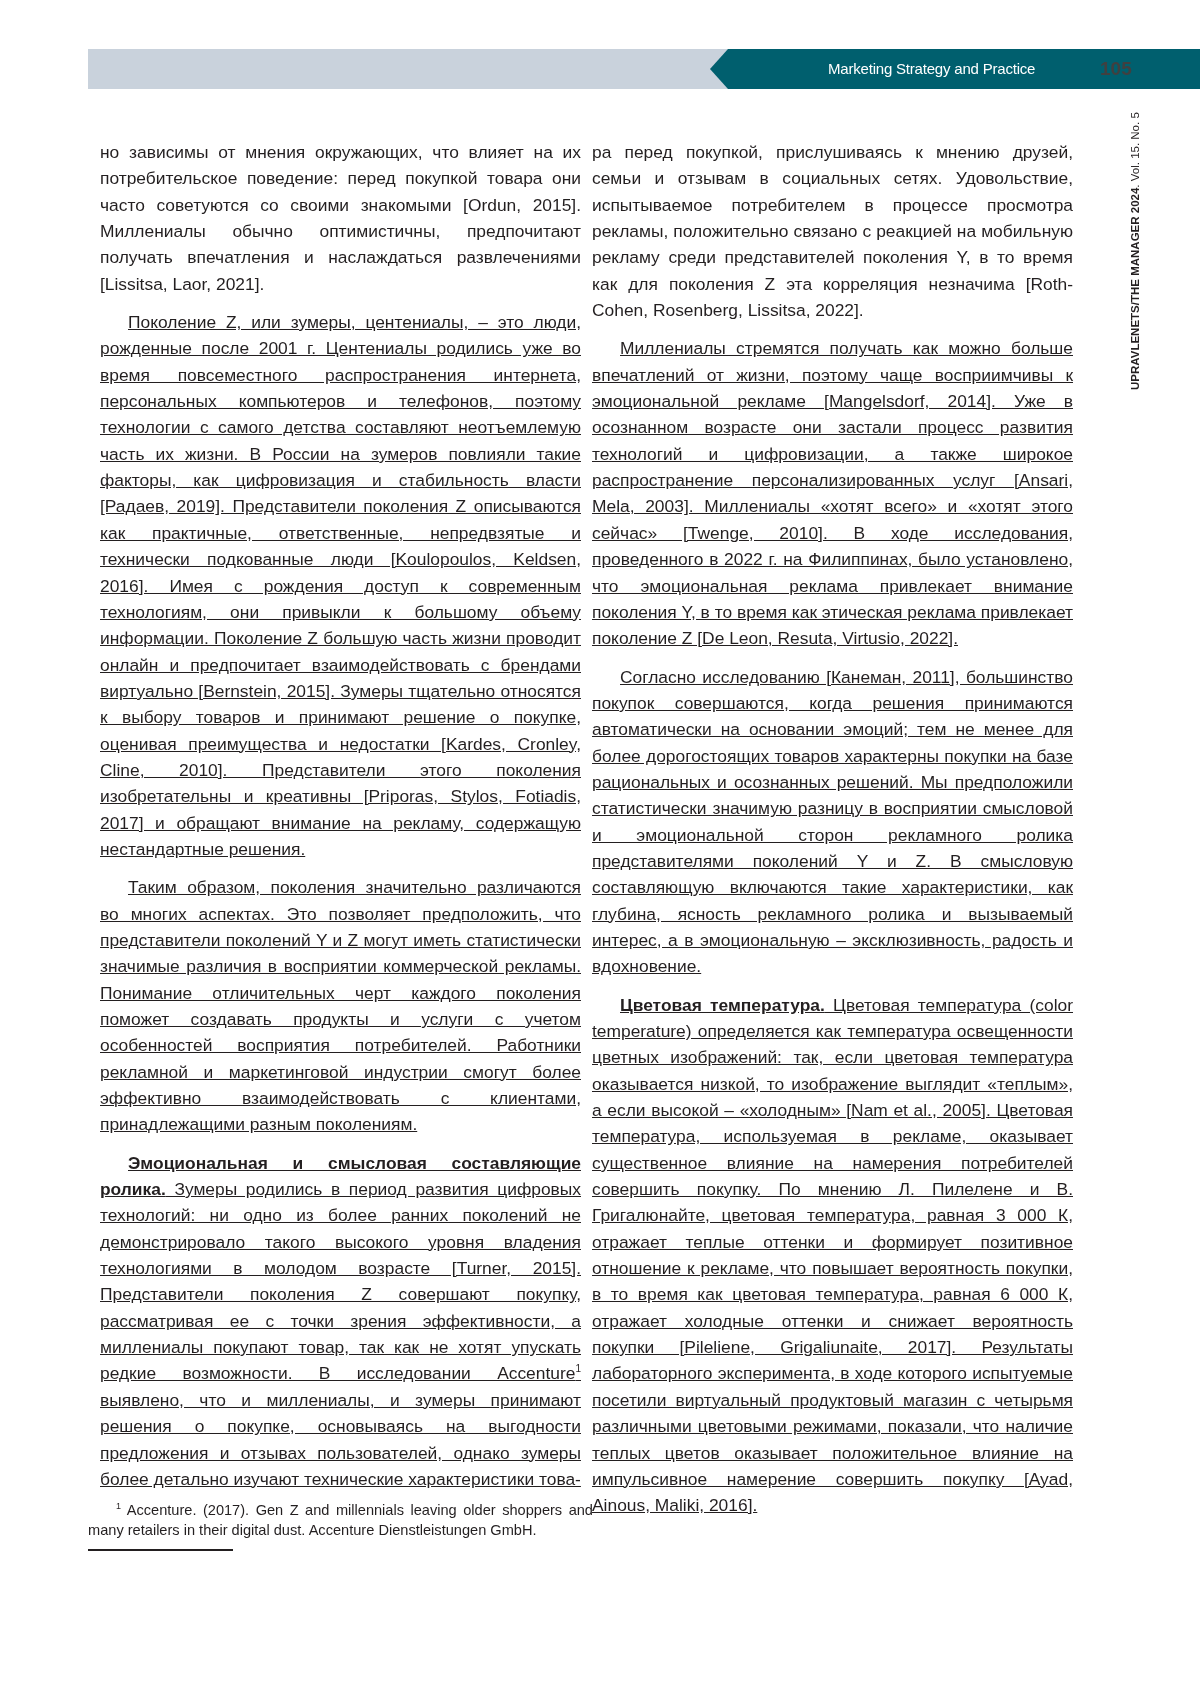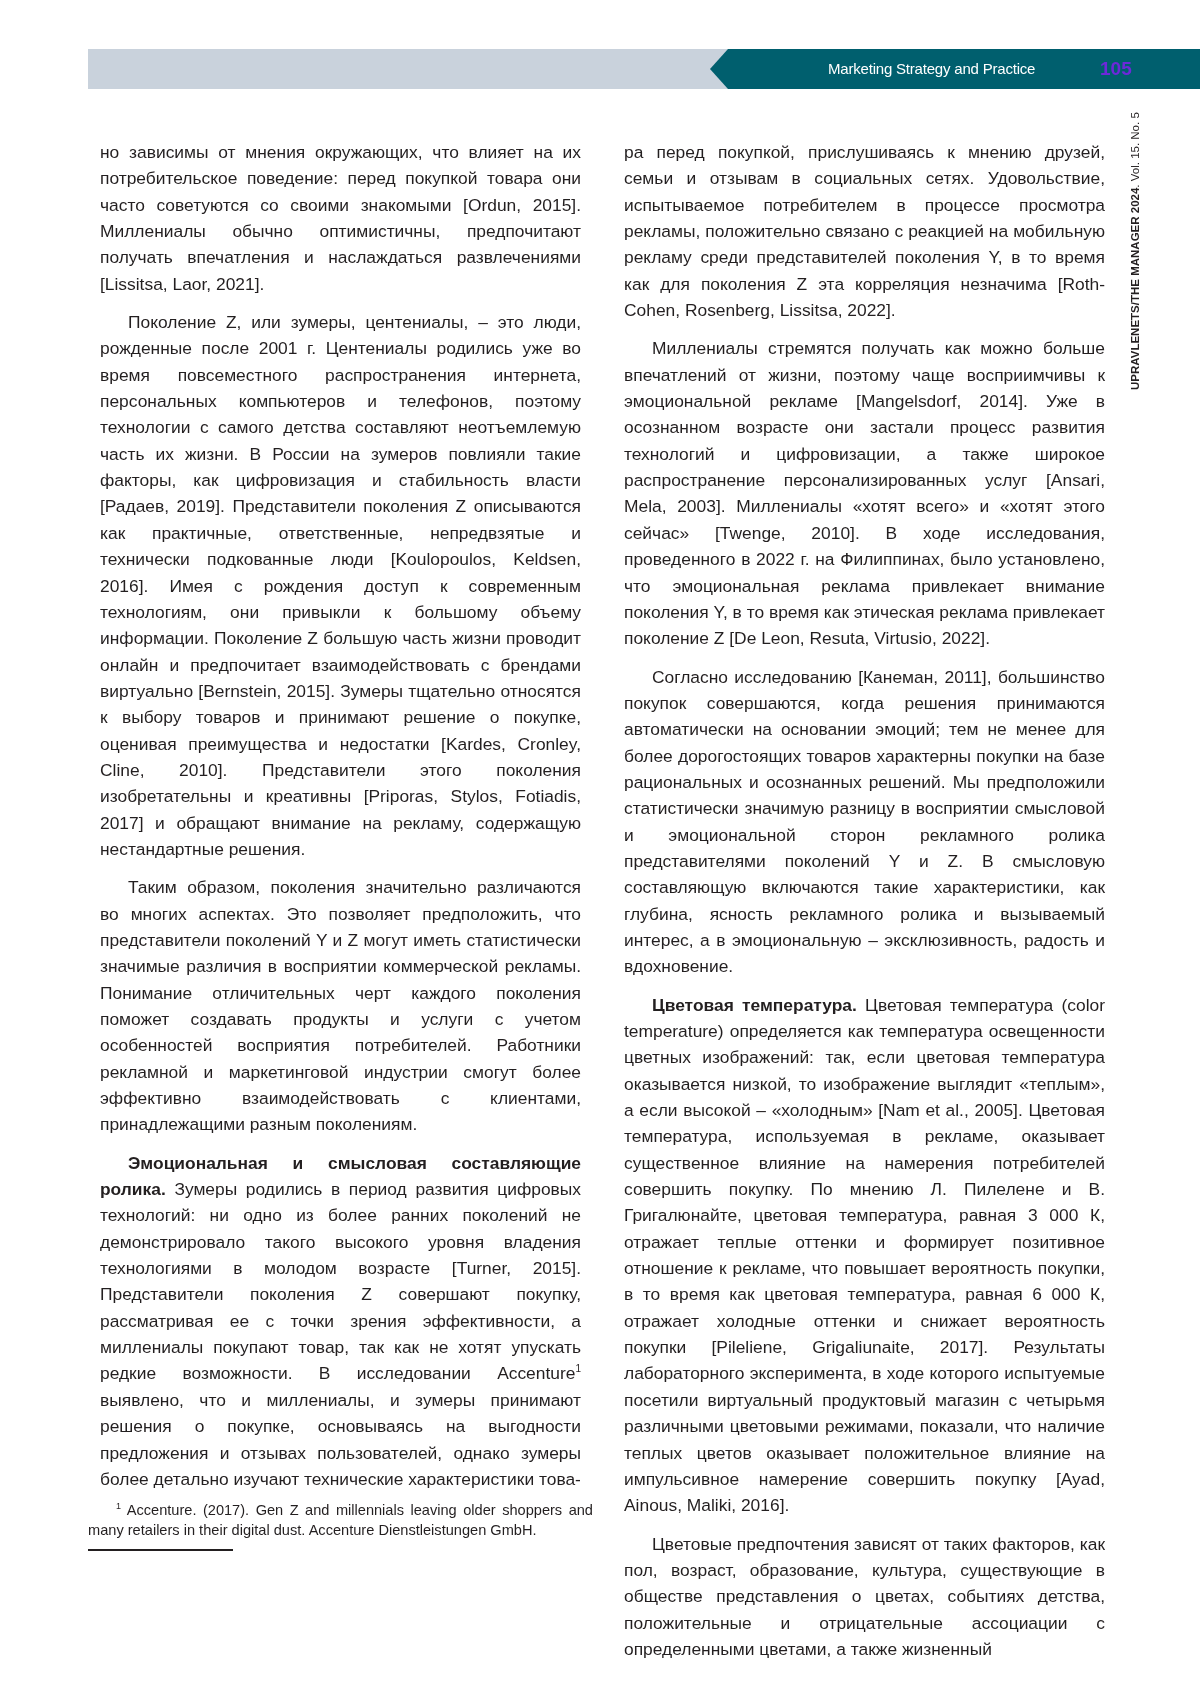--- a/index.html
+++ b/index.html
@@ -5,32 +5,32 @@
   html, body { margin: 0; padding: 0; background: #ffffff; }
   body { width: 1200px; height: 1697px; position: relative; overflow: hidden;
          font-family: "Liberation Sans", "DejaVu Sans", sans-serif; color: #231f20; }
 
   .header-bar { position: absolute; left: 88px; top: 49px; width: 1112px; height: 40px; background: #c9d2dc; }
   .header-tab { position: absolute; left: 710px; top: 49px; width: 490px; height: 40px; background: #005f6e;
                 clip-path: polygon(18px 0, 100% 0, 100% 100%, 18px 100%, 0 50%); }
   .header-section { position: absolute; left: 828px; top: 49px; height: 27px; line-height: 40px;
                     color: #ffffff; font-size: 15px; letter-spacing: -0.2px; }
   .header-page { position: absolute; left: 1100px; top: 49px; height: 26px; line-height: 40px;
-                 color: #6d28d9; font-size: 19px; font-weight: bold; }
+                 color: #404040; font-size: 19px; font-weight: bold; }
 
   .side-label { position: absolute; left: 1129px; top: 390px; transform-origin: 0 0; transform: rotate(-90deg);
                 white-space: nowrap; font-size: 11.5px; color: #231f20; }
   .side-label b { font-weight: bold; }
 
   .col { position: absolute; top: 127px; width: 505px; font-size: 17.4px; line-height: 26.35px;
          text-align: justify; hyphens: manual; }
   .col-left { left: 88px; }
-  .col-right { left: 612px; }
+  .col-right { left: 580px; }
   .col p { margin: 12px; }
-  .col p.indent { text-indent: 28px; }
+  .col p.indent { text-indent: 28px; text-decoration: underline; }
   .col b { font-weight: bold; }
   sup { font-size: 10px; line-height: 0; vertical-align: super; }
 
   .fn-rule { position: absolute; left: 88px; top: 1549px; width: 145px; height: 2px; background: #231f20; }
   .footnote { position: absolute; left: 88px; top: 1500px; width: 505px; font-size: 14.6px; line-height: 20px;
               text-align: justify; text-indent: 28px; }
   .footnote sup { font-size: 9px; }
 </style>
 </head>
 <body>
@@ -50,14 +50,13 @@
 </div>
 
 <div class="fn-rule"></div>
 <div class="footnote"><sup>1</sup><span> Accenture. (2017). Gen Z and millennials leaving older shoppers and many retailers in their digital dust. Accenture Dienstleistungen GmbH.</span></div>
 
 <div class="col col-right">
   <p>ра перед покупкой, прислушиваясь к мнению друзей, семьи и отзывам в социальных сетях. Удовольствие, испытываемое потребителем в процессе просмотра рекламы, положительно связано с реакцией на мобильную рекламу среди представителей поколения Y, в то время как для поколения Z эта корреляция незначима [Roth-Cohen, Rosenberg, Lissitsa, 2022].</p>
   <p class="indent">Миллениалы стремятся получать как можно больше впечатлений от жизни, поэтому чаще восприимчивы к эмоциональной рекламе [Mangelsdorf, 2014]. Уже в осознанном возрасте они застали процесс развития технологий и цифровизации, а также широкое распространение персонализированных услуг [Ansari, Mela, 2003]. Миллениалы «хотят всего» и «хотят этого сейчас» [Twenge, 2010]. В ходе исследования, проведенного в 2022 г. на Филиппинах, было установлено, что эмоциональная реклама привлекает внимание поколения Y, в то время как этическая реклама привлекает поколение Z [De Leon, Resuta, Virtusio, 2022].</p>
   <p class="indent">Согласно исследованию [Канеман, 2011], большинство покупок совершаются, когда решения принимаются автоматически на основании эмоций; тем не менее для более дорогостоящих товаров характерны покупки на базе рациональных и осознанных решений. Мы предположили статистически значимую разницу в восприятии смысловой и эмоциональной сторон рекламного ролика представителями поколений Y и Z. В смысловую составляющую включаются такие характеристики, как глубина, ясность рекламного ролика и вызываемый интерес, а в эмоциональную – эксклюзивность, радость и вдохновение.</p>
   <p class="indent"><b>Цветовая температура.</b><span> Цветовая температура (color temperature) определяется как температура освещенности цветных изображений: так, если цветовая температура оказывается низкой, то изображение выглядит «теплым», а если высокой – «холодным» [Nam et al., 2005]. Цветовая температура, используемая в рекламе, оказывает существенное влияние на намерения потребителей совершить покупку. По мнению Л. Пилелене и В. Григалюнайте, цветовая температура, равная 3 000 К, отражает теплые оттенки и формирует позитивное отношение к рекламе, что повышает вероятность покупки, в то время как цветовая температура, равная 6 000 К, отражает холодные оттенки и снижает вероятность покупки [Pileliene, Grigaliunaite, 2017]. Результаты лабораторного эксперимента, в ходе которого испытуемые посетили виртуальный продуктовый магазин с четырьмя различными цветовыми режимами, показали, что наличие теплых цветов оказывает положительное влияние на импульсивное намерение совершить покупку [Ayad, Ainous, Maliki, 2016].</span></p>
-  <p class="indent">Цветовые предпочтения зависят от таких факторов, как пол, возраст, образование, культура, существующие в обществе представления о цветах, событиях детства, положительные и отрицательные ассоциации с определенными цветами, а также жизненный</p>
 </div>
 
 </body></html>

